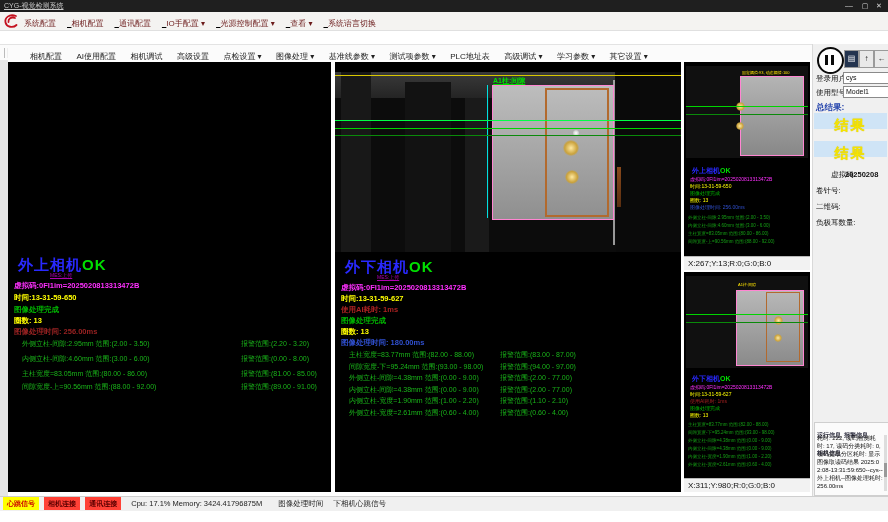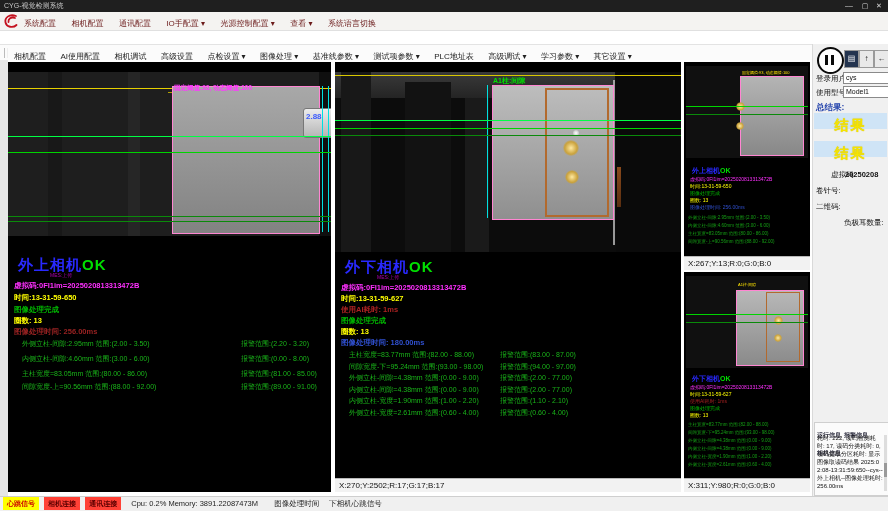--- a/index.html
+++ b/index.html
@@ -1,17 +1,17 @@
 <!DOCTYPE html>
 <html><head>
 <meta charset="utf-8">
 <style>
   html,body{margin:0;padding:0;background:#888;}
   #app{position:relative;width:888px;height:522px;background:#ffffff;font-family:"Liberation Sans",sans-serif;overflow:hidden;}
-  .abs{position:absolute;}
+  .abs{position:absolute;text-decoration:underline;}
   .nowrap{white-space:nowrap;}
   
   .titlebar{position:absolute;left:0;top:0;width:888px;height:12px;background:#1f1f1f;color:#c8c8c8;font-size:7px;line-height:12px;}
   .winbtn{display:inline-block;width:14px;text-align:center;color:#d8d8d8;font-size:7px;cursor:default;}
   
   .menubar{position:absolute;left:0;top:12px;width:888px;height:18px;background:#f4f3f1;border-bottom:1px solid #e0e0e0;}
   .mi{position:relative;display:inline-block;margin-right:11px;font-size:8px;color:#6b1a1a;line-height:18px;}
   
   .tabstrip{position:absolute;left:0;top:30px;width:888px;height:14px;background:#f0efed;}
   .tab{position:absolute;left:3px;top:1px;height:13px;padding:0 8px;background:#fdfdfd;border:1px solid #c9c9c9;border-bottom:none;font-size:8px;line-height:13px;color:#222;}
@@ -81,57 +81,40 @@
       <span class="mi">IO手配置 ▾</span>
       <span class="mi">光源控制配置 ▾</span>
       <span class="mi">查看 ▾</span>
       <span class="mi">系统语言切换</span>
     </span>
   </div>
 
 
   <div class="toolbar">
     <span class="grip"></span>
-    <span class="abs nowrap" style="left:4px;top:0;">
+    <span class="abs nowrap" style="left:20px;top:0;">
       <span class="ti">相机配置</span>
       <span class="ti">AI使用配置</span>
       <span class="ti">相机调试</span>
       <span class="ti">高级设置</span>
       <span class="ti">点检设置 ▾</span>
       <span class="ti">图像处理 ▾</span>
       <span class="ti">基准线参数 ▾</span>
       <span class="ti">测试项参数 ▾</span>
       <span class="ti">PLC地址表</span>
       <span class="ti">高级调试 ▾</span>
       <span class="ti">学习参数 ▾</span>
       <span class="ti">其它设置 ▾</span>
     </span>
   </div>
 
   <div class="abs" style="left:0;top:60px;width:812px;height:436px;background:#fff;"></div>
   <div class="abs" style="left:0;top:60px;width:8px;height:436px;background:#e6e6e6;"></div>
 
   <div class="view" style="left:8px;top:62px;width:323px;height:430px;">
-    <div class="img" style="left:0;top:10px;width:323px;height:164px;background:#1e1e1e;">
-      <div class="abs" style="left:40px;top:0;width:14px;height:164px;background:#181818;"></div>
-      <div class="abs" style="left:120px;top:0;width:12px;height:164px;background:#262626;"></div>
-      <div class="abs" style="left:311px;top:0;width:12px;height:164px;background:#0f0f0f;"></div>
-      <div class="hline" style="top:16px;background:#e6d000;"></div>
-      <div class="abs" style="left:160px;top:20px;width:150px;height:1px;background:#b0a000;"></div>
-      <div class="pinkbox" style="left:164px;top:14px;width:146px;height:146px;background:linear-gradient(180deg,#a8a8a8,#828282);"></div>
-      <div class="abs nowrap" style="left:166px;top:12px;font-size:6.5px;color:#ff38ff;font-weight:bold;">固定阈值:93, 动态阈值:100</div>
-      <div class="abs" style="left:295px;top:36px;width:44px;height:28px;background:linear-gradient(180deg,#ececec,#b5b5b5);border:1px solid #777;border-radius:3px;"></div>
-      <div class="abs nowrap" style="left:298px;top:40px;font-size:8px;font-weight:bold;color:#3b5bff;">2.88</div>
-      <div class="vlinebar" style="left:314px;top:14px;height:146px;background:#00e0e0;"></div>
-      <div class="vlinebar" style="left:320px;top:14px;height:146px;background:#00e0e0;"></div>
-      <div class="hline" style="top:64px;background:#00ff44;"></div>
-      <div class="hline" style="top:80px;background:#00d400;"></div>
-      <div class="hline" style="top:144px;background:#0a8a0a;"></div>
-      <div class="hline" style="top:149px;background:#0a8a0a;"></div>
-    </div>
     <div class="vtitle" style="left:10px;top:194px;">
       <span style="color:#2929ff;">外上相机</span><span style="color:#00e000;">OK</span>
     </div>
     <div class="abs nowrap" style="left:42px;top:210px;font-size:5px;color:#b000b0;">MES:上传</div>
     <div class="vline" style="left:6px;top:219px;color:#ff30ff;">虚拟码:0FI1im=2025020813313472B</div>
     <div class="vline" style="left:6px;top:231px;color:#ffff00;">时间:13-31-59-650</div>
     <div class="vline" style="left:6px;top:243px;color:#00b400;">图像处理完成</div>
     <div class="vline" style="left:6px;top:254px;color:#ffff00;">圈数: 13</div>
     <div class="vline" style="left:6px;top:265px;color:#992222;">图像处理时间: 256.00ms</div>
     <div class="mrow" style="top:277px;"><span>外侧立柱-间隙:2.95mm 范围:(2.00 - 3.50)</span><span class="malarm" style="left:219px;">报警范围:(2.20 - 3.20)</span></div>
@@ -170,21 +153,20 @@
     <div class="vline" style="left:6px;top:243px;color:#aa2222;">使用AI耗时: 1ms</div>
     <div class="vline" style="left:6px;top:254px;color:#00b400;">图像处理完成</div>
     <div class="vline" style="left:6px;top:265px;color:#ffff00;">圈数: 13</div>
     <div class="vline" style="left:6px;top:276px;color:#3050d0;">图像处理时间: 180.00ms</div>
     <div class="mrow" style="top:288px;"><span>主柱宽度=83.77mm 范围:(82.00 - 88.00)</span><span class="malarm" style="left:151px;">报警范围:(83.00 - 87.00)</span></div>
     <div class="mrow" style="top:300px;"><span>间隙宽度-下=95.24mm 范围:(93.00 - 98.00)</span><span class="malarm" style="left:151px;">报警范围:(94.00 - 97.00)</span></div>
     <div class="mrow" style="top:311px;"><span>外侧立柱-间隙=4.38mm 范围:(0.00 - 9.00)</span><span class="malarm" style="left:151px;">报警范围:(2.00 - 77.00)</span></div>
     <div class="mrow" style="top:323px;"><span>内侧立柱-间隙=4.38mm 范围:(0.00 - 9.00)</span><span class="malarm" style="left:151px;">报警范围:(2.00 - 77.00)</span></div>
     <div class="mrow" style="top:334px;"><span>内侧立柱-宽度=1.90mm 范围:(1.00 - 2.20)</span><span class="malarm" style="left:151px;">报警范围:(1.10 - 2.10)</span></div>
     <div class="mrow" style="top:346px;"><span>外侧立柱-宽度=2.61mm 范围:(0.60 - 4.00)</span><span class="malarm" style="left:151px;">报警范围:(0.60 - 4.00)</span></div>
-    <div class="coordbar">X:270;Y:2502;R:17;G:17;B:17</div>
   </div>
 
   <div class="view" style="left:684px;top:62px;width:126px;height:208px;">
     <div class="img" style="left:2px;top:4px;width:122px;height:92px;background:#101010;">
       <div class="pinkbox" style="left:54px;top:10px;width:62px;height:78px;background:linear-gradient(180deg,#b4b4b4,#888);"></div>
       <div class="glint" style="left:50px;top:36px;width:9px;height:9px;"></div>
       <div class="glint" style="left:50px;top:56px;width:8px;height:8px;"></div>
       <div class="hline" style="top:40px;background:#00d400;"></div>
       <div class="hline" style="top:48px;background:#0a8a0a;"></div>
       <div class="abs nowrap" style="left:56px;top:4px;font-size:4px;color:#ffe400;max-width:64px;overflow:hidden;">固定阈值:93, 动态阈值:100</div>
@@ -246,32 +228,32 @@
     <span class="rvalbox" style="left:30px;top:42px;width:43px;height:10px;">Model1</span>
     <span class="rlabel" style="left:3px;top:58px;font-size:8.5px;font-weight:bold;color:#1f3faa;">总结果:</span>
 
     <div class="resultbox" style="top:69px;"><span>结果</span></div>
     <div class="resultbox" style="top:97px;"><span>结果</span></div>
 
     <span class="rlabel" style="left:18px;top:126px;">虚拟码:</span>
     <span class="rlabel" style="left:32px;top:126px;font-weight:bold;">20250208</span>
     <span class="rlabel" style="left:3px;top:142px;">卷针号:</span>
     <span class="rlabel" style="left:3px;top:158px;">二维码:</span>
-    <span class="rlabel" style="left:3px;top:174px;margin-left:28px;">负极耳数量:</span>
+    <span class="rlabel" style="left:3px;top:174px;">负极耳数量:</span>
 
     <div class="infopanel">
       <span class="infotab">运行信息</span><span class="infotab">报警信息</span><span class="infotab">相机信息</span>
       <div class="loglines">耗时: 222, 读码检测耗时: 17, 读码分类耗时: 0, 读码提取分区耗时: 显示图像取读码结果 2025:02:08-13:31:59:650--cys--外上相机--图像处理耗时: 256.00ms</div>
       <div class="iscroll"></div>
       <div class="ithumb"></div>
     </div>
   </div>
 
   <div class="statusbar">
     <span class="chip yellow">心跳信号</span>
     <span class="chip red">相机连接</span>
     <span class="chip red">通讯连接</span>
-    <span class="sbtext">Cpu: 0.2% Memory: 3891.22087473M</span>
+    <span class="sbtext">Cpu: 17.1% Memory: 3424.41796875M</span>
     <span class="sbtext" style="margin-left:14px;">图像处理时间</span>
     <span class="sbtext">下相机心跳信号</span>
   </div>
 
 </div>
 
 </body></html>

